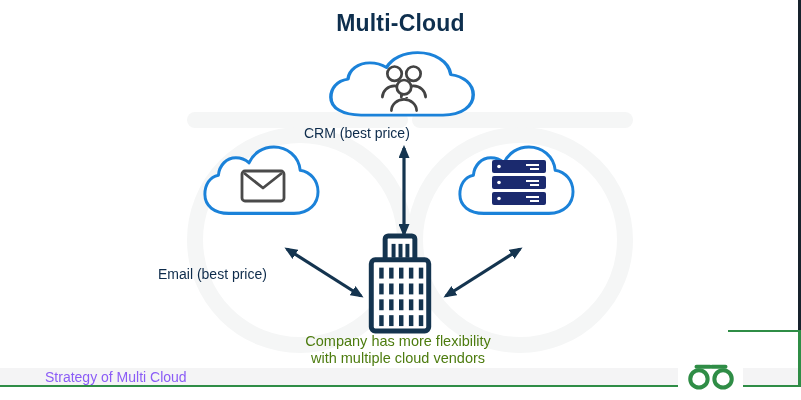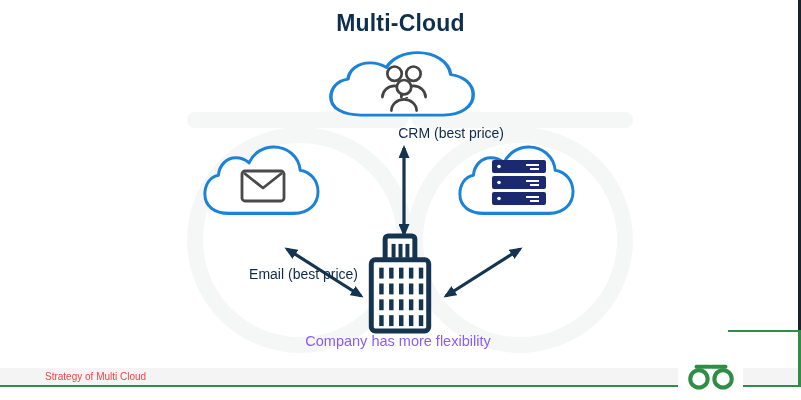--- a/index.html
+++ b/index.html
@@ -6,32 +6,32 @@
   #canvas{
     position:relative;width:801px;height:400px;background:#ffffff;overflow:hidden;
     font-family:"Liberation Sans","DejaVu Sans",sans-serif;
   }
   .abs{position:absolute;}
   #title{
     left:0;top:10px;width:801px;text-align:center;
     font-size:23px;font-weight:bold;color:#0e2f4e;letter-spacing:.2px;
   }
   .cloud-label{
-    font-size:14px;color:#0d2b4b;font-weight:500;text-align:right;white-space:nowrap;
+    font-size:14px;color:#0d2b4b;font-weight:500;text-align:left;white-space:nowrap;
   }
   #crm-label{left:304px;top:125px;width:200px;}
   #email-label{left:158px;top:226px;width:200px;margin-top:40px;}
   #storage-label{left:418px;top:226px;width:200px;}
   #caption{
     left:238px;top:333px;width:320px;text-align:center;
-    font-size:14.5px;color:#8b5cf6;font-weight:500;line-height:17px;
+    font-size:14.5px;color:#4d7c0f;font-weight:500;line-height:17px;
   }
   
   #footer-strip{left:0;top:368px;width:801px;height:17px;background:#f4f4f5;}
-  #footer-label{left:45px;top:369px;font-size:10px;color:#ef4444;line-height:16px;}
+  #footer-label{left:45px;top:369px;font-size:14px;color:#8b5cf6;line-height:16px;}
   #footer-rule{left:0;top:385px;width:801px;height:2px;background:#2f8d46;}
   #logo-box{left:678px;top:356px;width:65px;height:38px;background:#ffffff;}
   #gfg-logo{left:684px;top:360px;}
   
   #right-border-navy{left:798px;top:0;width:3px;height:353px;background:#17222c;}
   #green-edge-h{left:728px;top:330px;width:73px;height:2px;background:#2f8d46;}
   #green-edge-v{left:798px;top:330px;width:3px;height:57px;background:#2f8d46;}
   .nowrap{white-space:nowrap;}
 </style>
 </head>
@@ -139,20 +139,21 @@
       <rect x="11" y="83" width="4.5" height="11"></rect>
         <rect x="21" y="83" width="4.5" height="11"></rect>
         <rect x="31" y="83" width="4.5" height="11"></rect>
         <rect x="41" y="83" width="4.5" height="11"></rect>
         <rect x="51" y="83" width="4.5" height="11"></rect>
     </g>
   </svg>
 
   <div id="caption" class="abs">
     <div class="nowrap">Company has more flexibility</div>
+    <div class="nowrap">with multiple cloud vendors</div>
   </div>
 
   <div id="footer-strip" class="abs"></div>
   <div id="footer-label" class="abs">Strategy of Multi Cloud</div>
   <div id="footer-rule" class="abs"></div>
   <div id="logo-box" class="abs"></div>
   <svg id="gfg-logo" class="abs" width="54" height="31" viewBox="0 0 56 32" fill="none" stroke="#2f8d46" stroke-width="4.2" stroke-linecap="round">
     <line x1="13" y1="7" x2="27" y2="7"></line>
     <line x1="29" y1="7" x2="43" y2="7"></line>
     <circle cx="15.5" cy="19.5" r="9"></circle>

